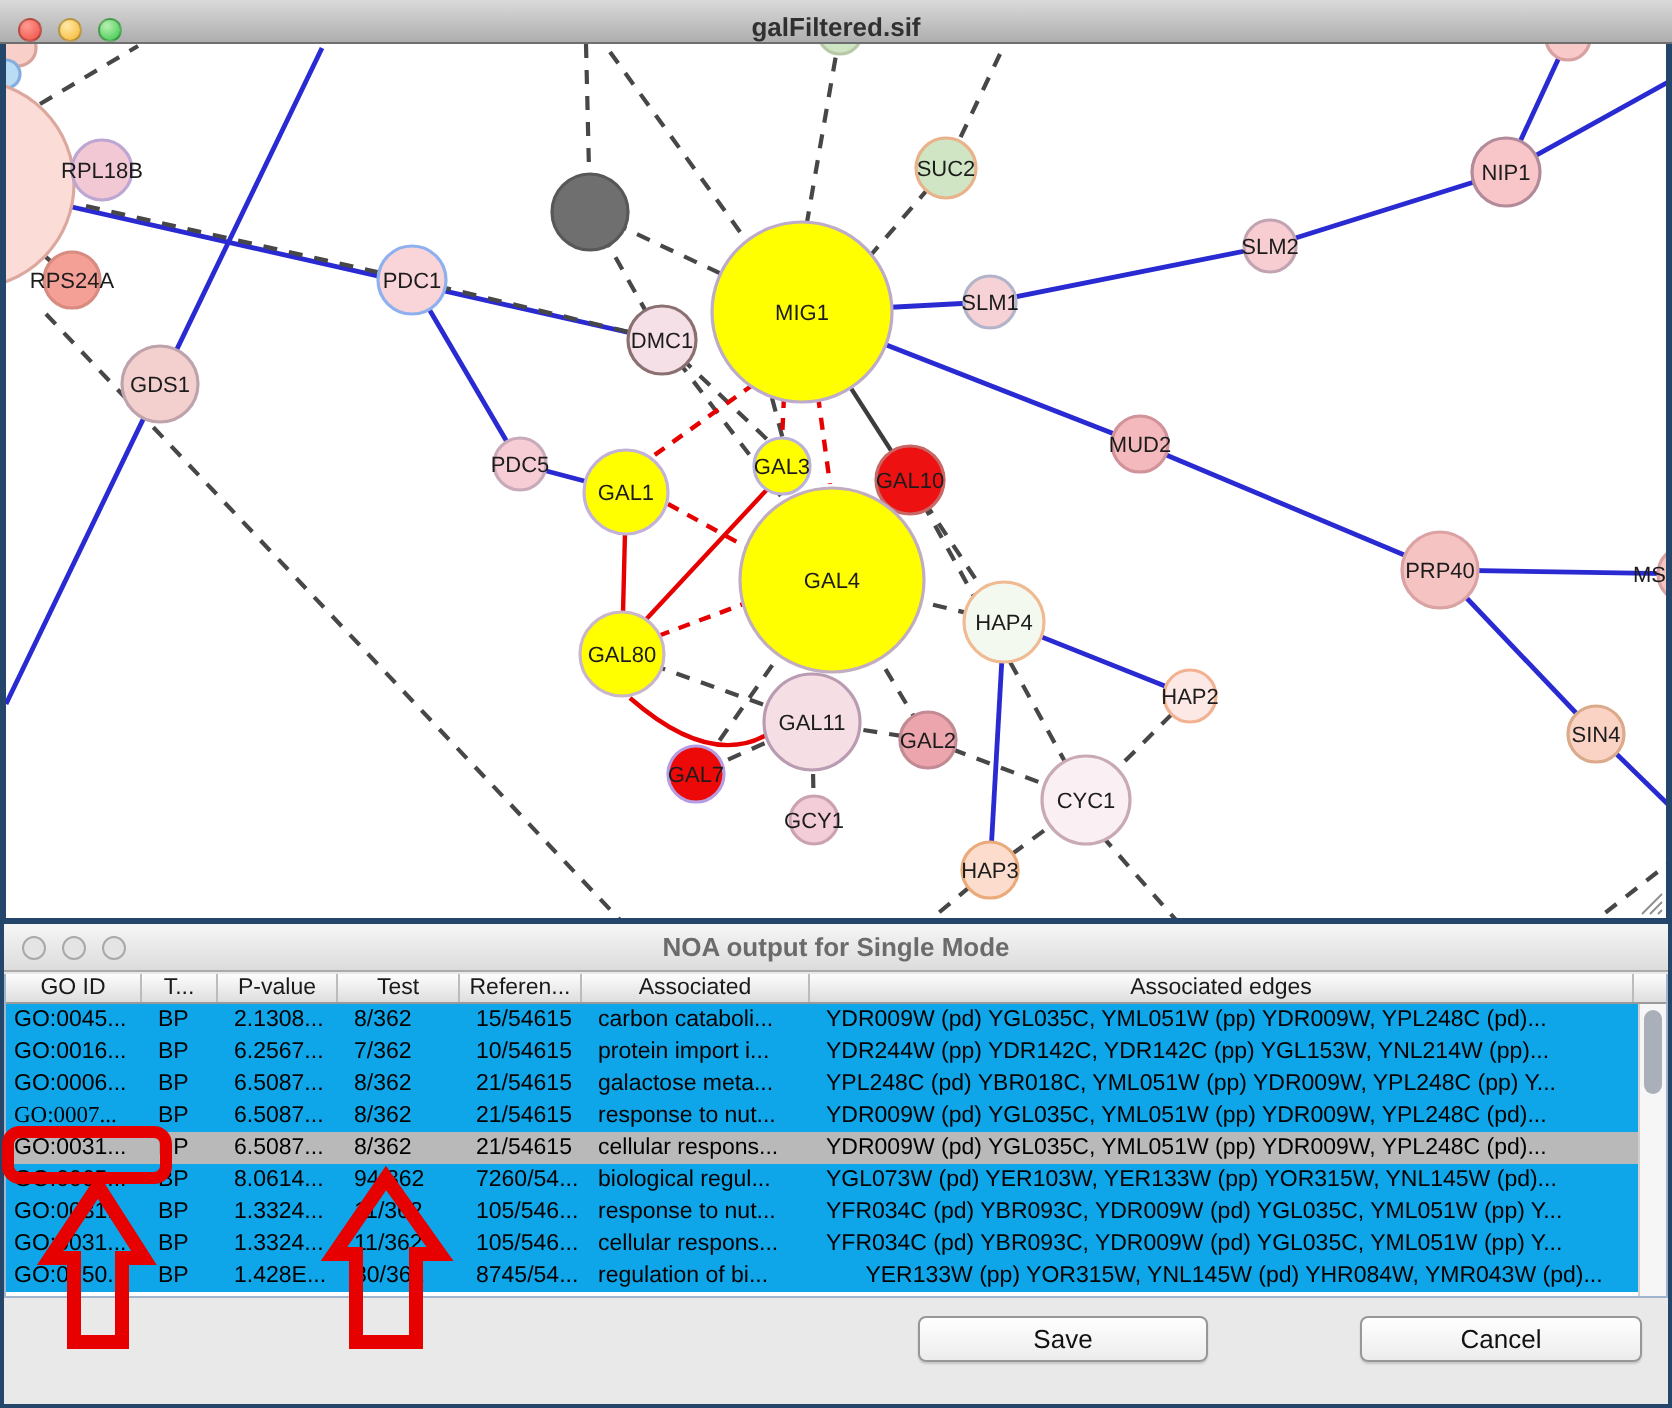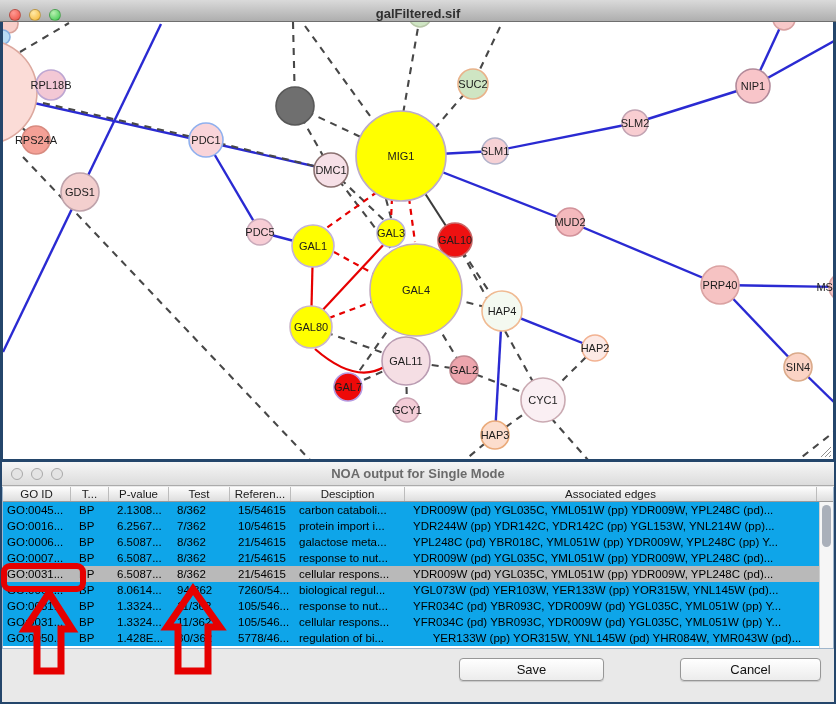--- a/index.html
+++ b/index.html
@@ -207,21 +207,21 @@
     </div>
     <span class="title">NOA output for Single Mode</span>
   </div>
   <div class="table-box">
     <div class="thead" id="thead">
         <div class="th" style="width: 68px;">GO ID</div>
         <div class="th" style="width: 38px;">T...</div>
         <div class="th" style="width: 60px;">P-value</div>
         <div class="th" style="width: 61px;">Test</div>
         <div class="th" style="width: 61px;">Referen...</div>
-        <div class="th" style="width: 114px;">Desciption</div>
+        <div class="th" style="width: 114px;">Associated</div>
         <div class="th" style="width: 412px;">Associated edges</div>
       </div>
     <div id="tbody">
         <div class="trow">
           <div class="td" style="width: 72px;">GO:0045...</div>
           <div class="td" style="width: 38px;">BP</div>
           <div class="td" style="width: 60px;">2.1308...</div>
           <div class="td" style="width: 61px;">8/362</div>
           <div class="td" style="width: 61px;">15/54615</div>
           <div class="td" style="width: 114px;">carbon cataboli...</div>
@@ -239,21 +239,21 @@
         <div class="trow">
           <div class="td" style="width: 72px;">GO:0006...</div>
           <div class="td" style="width: 38px;">BP</div>
           <div class="td" style="width: 60px;">6.5087...</div>
           <div class="td" style="width: 61px;">8/362</div>
           <div class="td" style="width: 61px;">21/54615</div>
           <div class="td" style="width: 114px;">galactose meta...</div>
           <div class="td" style="width: 412px;">YPL248C (pd) YBR018C, YML051W (pp) YDR009W, YPL248C (pp) Y...</div>
         </div>
         <div class="trow">
-          <div class="td" style="width: 72px;">GO:0007...</div>
+          <div class="td" style="width: 72px; font-family: Liberation Serif, serif;">GO:0007...</div>
           <div class="td" style="width: 38px;">BP</div>
           <div class="td" style="width: 60px;">6.5087...</div>
           <div class="td" style="width: 61px;">8/362</div>
           <div class="td" style="width: 61px;">21/54615</div>
           <div class="td" style="width: 114px;">response to nut...</div>
           <div class="td" style="width: 412px;">YDR009W (pd) YGL035C, YML051W (pp) YDR009W, YPL248C (pd)...</div>
         </div>
         <div class="trow selected">
           <div class="td" style="width: 72px;">GO:0031...</div>
           <div class="td" style="width: 38px;">BP</div>
@@ -288,21 +288,21 @@
           <div class="td" style="width: 61px;">11/362</div>
           <div class="td" style="width: 61px;">105/546...</div>
           <div class="td" style="width: 114px;">cellular respons...</div>
           <div class="td" style="width: 412px;">YFR034C (pd) YBR093C, YDR009W (pd) YGL035C, YML051W (pp) Y...</div>
         </div>
         <div class="trow">
           <div class="td" style="width: 72px;">GO:0050...</div>
           <div class="td" style="width: 38px;">BP</div>
           <div class="td" style="width: 60px;">1.428E...</div>
           <div class="td" style="width: 61px;">80/362</div>
-          <div class="td" style="width: 61px;">5778/46...</div>
+          <div class="td" style="width: 61px;">8745/54...</div>
           <div class="td" style="width: 114px;">regulation of bi...</div>
           <div class="td" style="width: 412px; text-align: center;">YER133W (pp) YOR315W, YNL145W (pd) YHR084W, YMR043W (pd)...</div>
         </div>
       </div>
     <div class="vscroll">
       <div class="vthumb"></div>
     </div>
   </div>
 </section>
 

